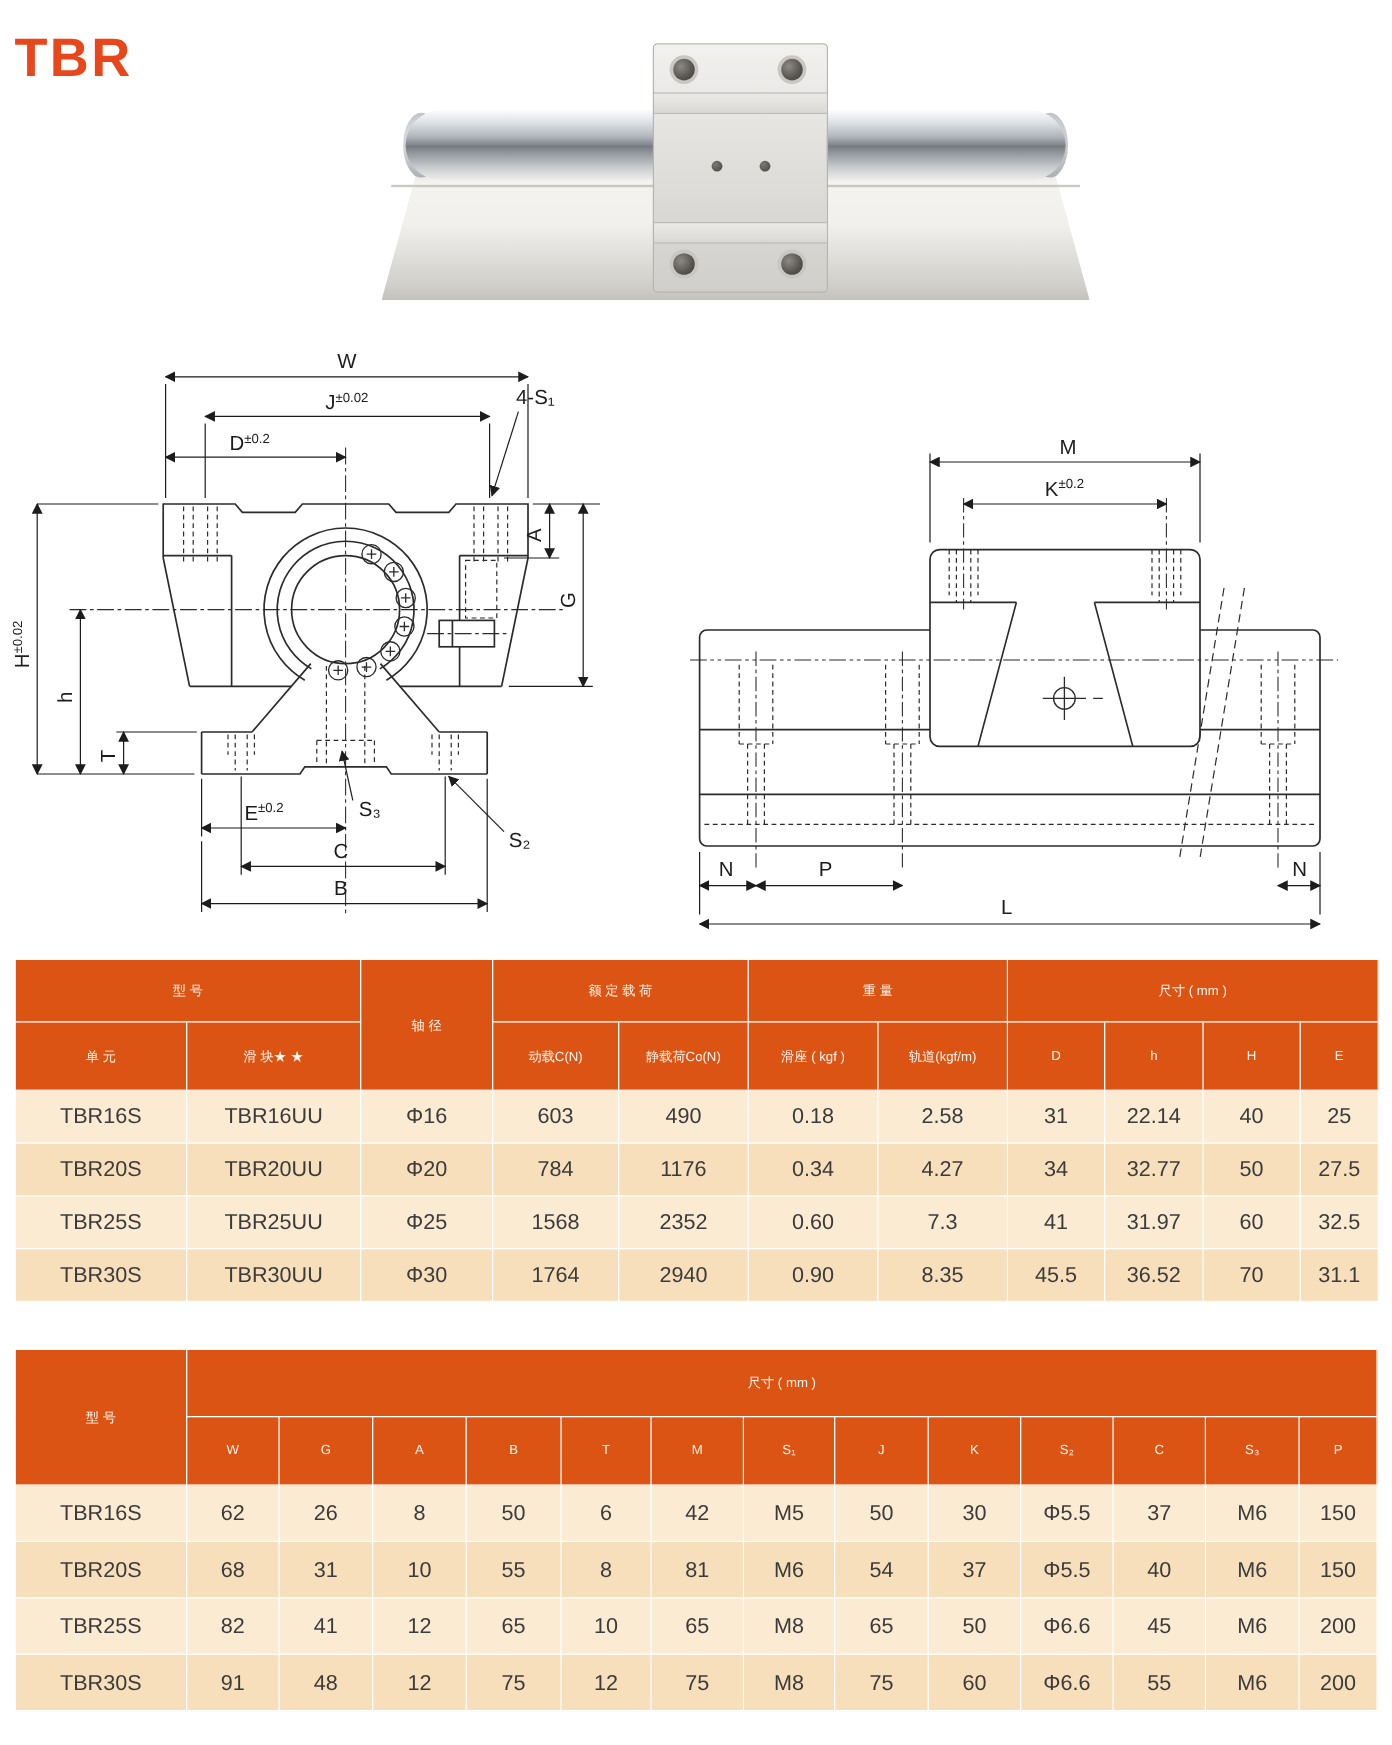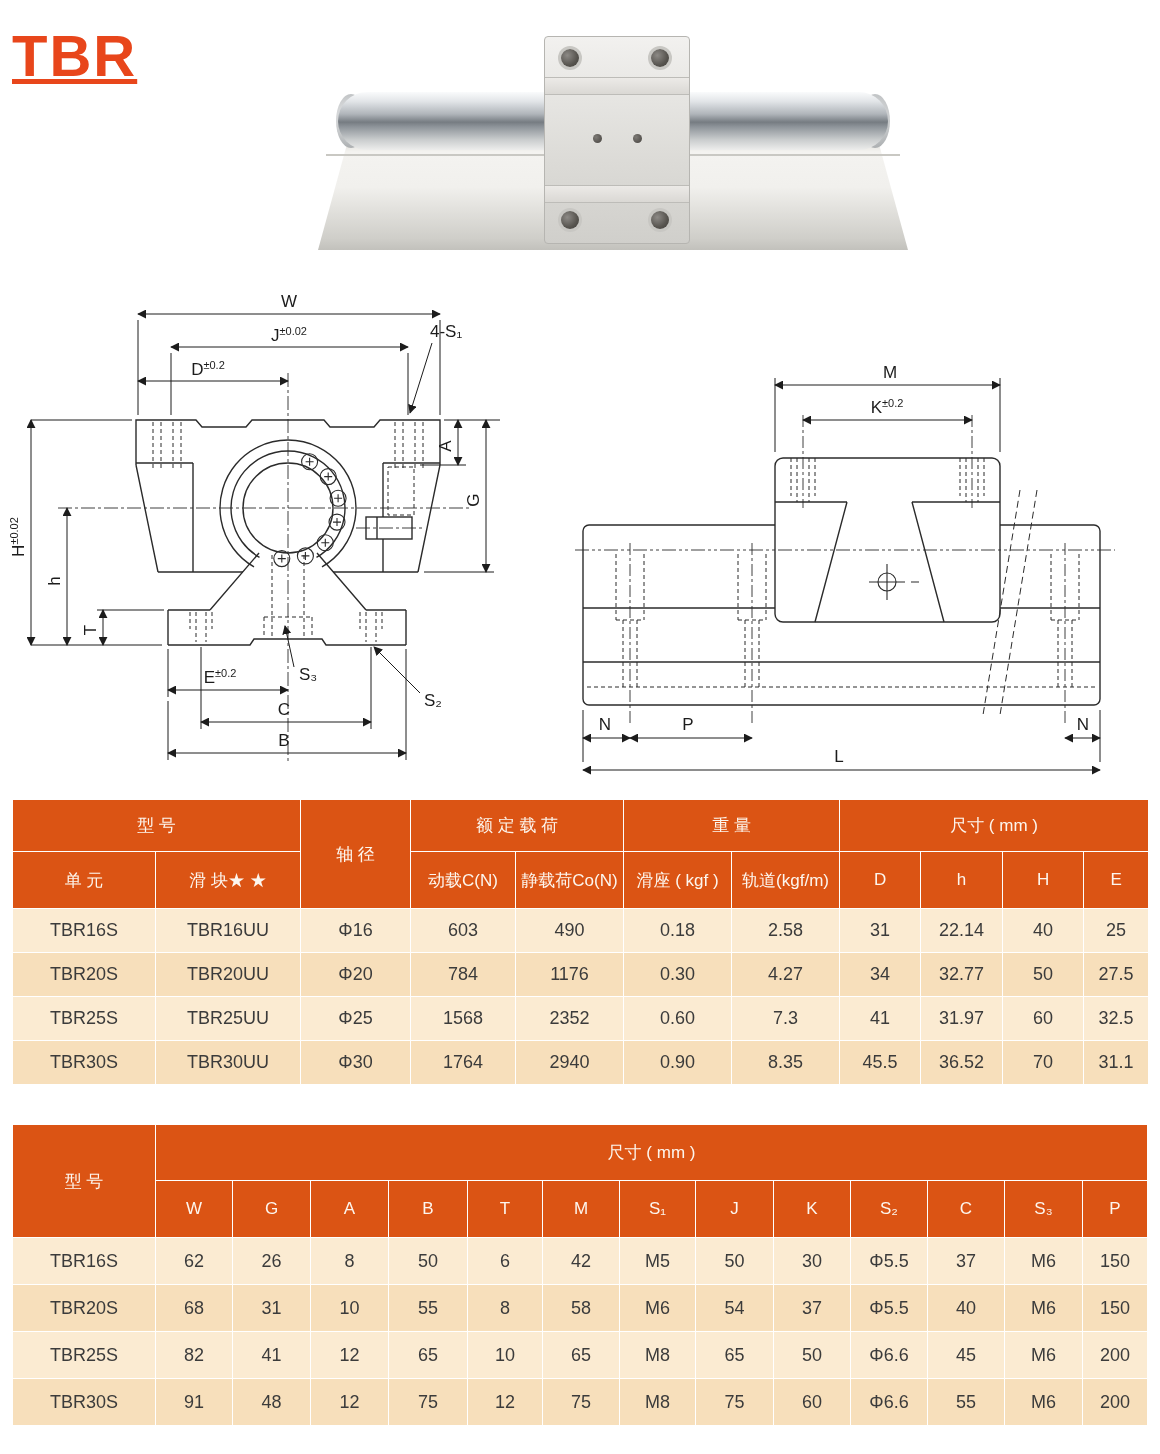--- a/index.html
+++ b/index.html
@@ -1,20 +1,20 @@
 <!DOCTYPE html>
 <html><head>
 <meta charset="utf-8">
 <style>
   html,body{margin:0;padding:0;background:#fff;}
   #page{position:relative;width:1160px;height:1454px;background:#fff;overflow:hidden;
         font-family:"Liberation Sans", sans-serif;}
   
-  .page-title{position:absolute;left:12px;top:22px;font-size:58px;font-weight:bold;
-              color:#E8461B;letter-spacing:2px;text-decoration:underline;}
+  .page-title{position:absolute;left:12px;top:22px;font-size:45px;font-weight:bold;
+              color:#E8461B;letter-spacing:2px;}
   
   .photo{position:absolute;left:318px;top:28px;width:590px;height:228px;}
   .photo .base{position:absolute;left:0;top:82px;width:590px;height:140px;
      clip-path:polygon(6.5% 0,93.5% 0,100% 100%,0 100%);
      background:linear-gradient(180deg,#e9e8e5 0%,#dddcd8 22%,#f4f3f0 30%,#f1f0ed 55%,#e3e2de 70%,#cfcec9 92%,#c2c1bc 100%);}
   .photo .base-line{position:absolute;left:8px;top:126px;width:574px;height:2px;background:#c9c8c3;}
   .photo .rod{position:absolute;left:20px;top:64px;width:550px;height:58px;border-radius:29px;
      background:linear-gradient(180deg,#fafbfc 0%,#e2e5e8 16%,#b0b5ba 38%,#767c82 52%,#8e949a 60%,#c9cccd 82%,#ededec 100%);}
   .photo .rod-cap{position:absolute;top:66px;width:30px;height:54px;border-radius:50%;
      background:radial-gradient(circle at 40% 40%,#e8e9ea,#b9bcbe 70%,#a3a6a8);}
@@ -34,21 +34,21 @@
   .photo .chole{position:absolute;width:9px;height:9px;border-radius:50%;top:97px;
      background:radial-gradient(circle at 35% 35%,#7d7a76,#44413d);}
   .photo .chole.c1{left:48px;} .photo .chole.c2{left:88px;}
   
   svg text{font-family:"Liberation Sans", sans-serif;fill:#1c1c1c;}
   .dimtxt{font-size:17px;}
   .tol{font-size:11px;}
   
   table{position:absolute;border-collapse:collapse;table-layout:fixed;}
   th,td{border:1.6px solid #ffffff;text-align:center;vertical-align:middle;padding:0;}
-  th{background:#DB5414;color:#fdf6ee;font-weight:normal;font-size:17px;}
+  th{background:#DB5414;color:#fdf6ee;font-weight:normal;font-size:11px;}
   td{font-size:18px;color:#3b3b3b;}
   #t1{left:12px;top:799px;width:1136px;}
   #t2{left:12px;top:1124px;width:1136px;}
   #t1 thead tr.r1{height:52px;} #t1 thead tr.r2{height:57px;}
   #t1 tbody tr{height:44px;}
   #t2 thead tr.r1{height:56px;} #t2 thead tr.r2{height:57px;}
   #t2 tbody tr{height:47px;}
   tbody tr:nth-child(odd) td{background:#FBEBD2;}
   tbody tr:nth-child(even) td{background:#F7DFBB;}
 </style>
@@ -273,21 +273,21 @@
           <td>22.14</td>
           <td>40</td>
           <td>25</td>
       </tr>
       <tr>
         <td>TBR20S</td>
           <td>TBR20UU</td>
           <td>Φ20</td>
           <td>784</td>
           <td>1176</td>
-          <td>0.30</td>
+          <td>0.34</td>
           <td>4.27</td>
           <td>34</td>
           <td>32.77</td>
           <td>50</td>
           <td>27.5</td>
       </tr>
       <tr>
         <td>TBR25S</td>
           <td>TBR25UU</td>
           <td>Φ25</td>
@@ -371,21 +371,21 @@
           <td>M6</td>
           <td>150</td>
       </tr>
       <tr>
         <td>TBR20S</td>
           <td>68</td>
           <td>31</td>
           <td>10</td>
           <td>55</td>
           <td>8</td>
-          <td>58</td>
+          <td>81</td>
           <td>M6</td>
           <td>54</td>
           <td>37</td>
           <td>Φ5.5</td>
           <td>40</td>
           <td>M6</td>
           <td>150</td>
       </tr>
       <tr>
         <td>TBR25S</td>

